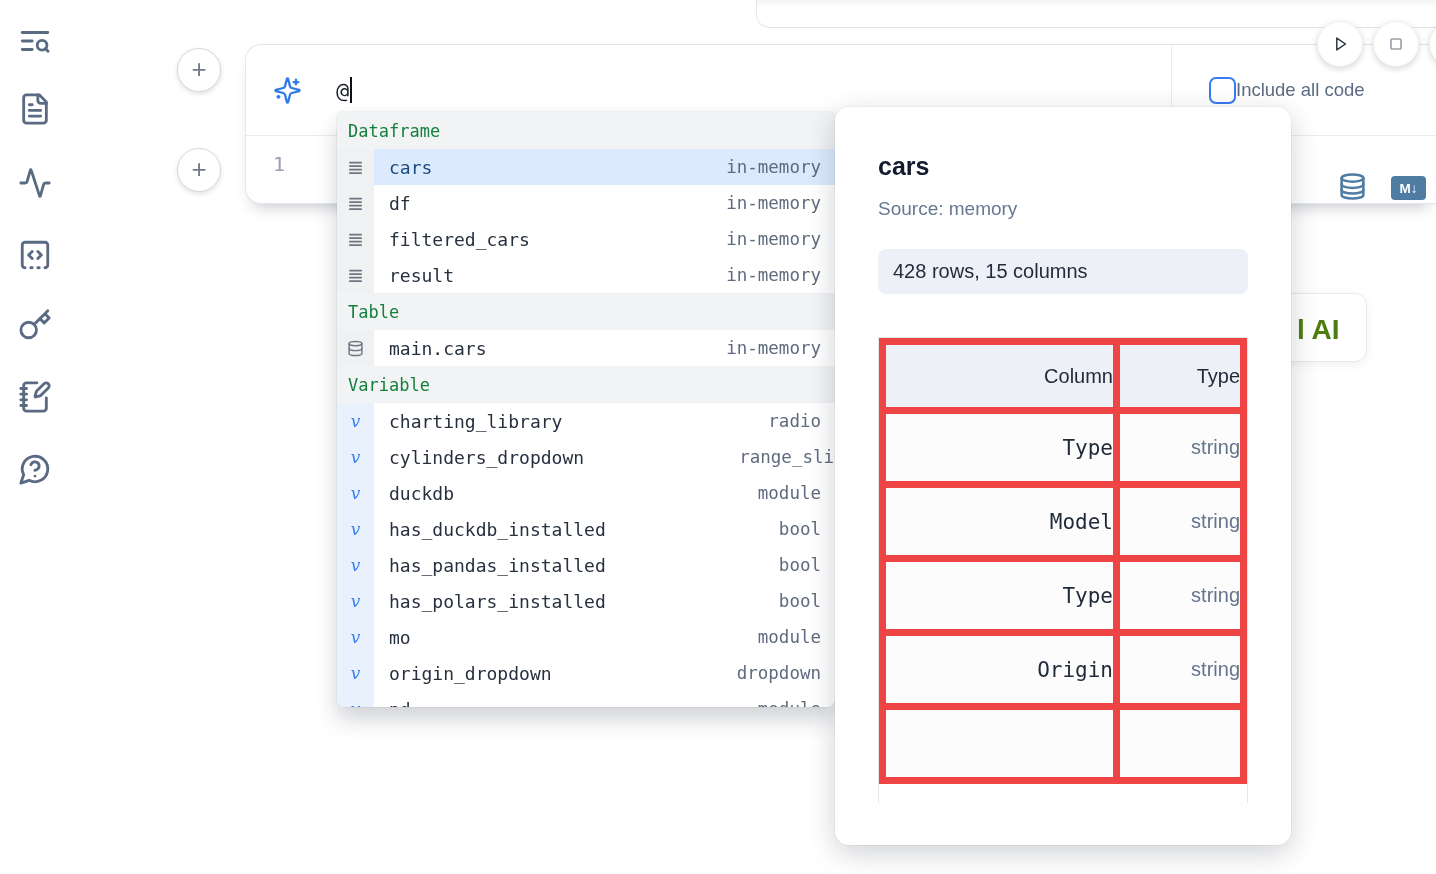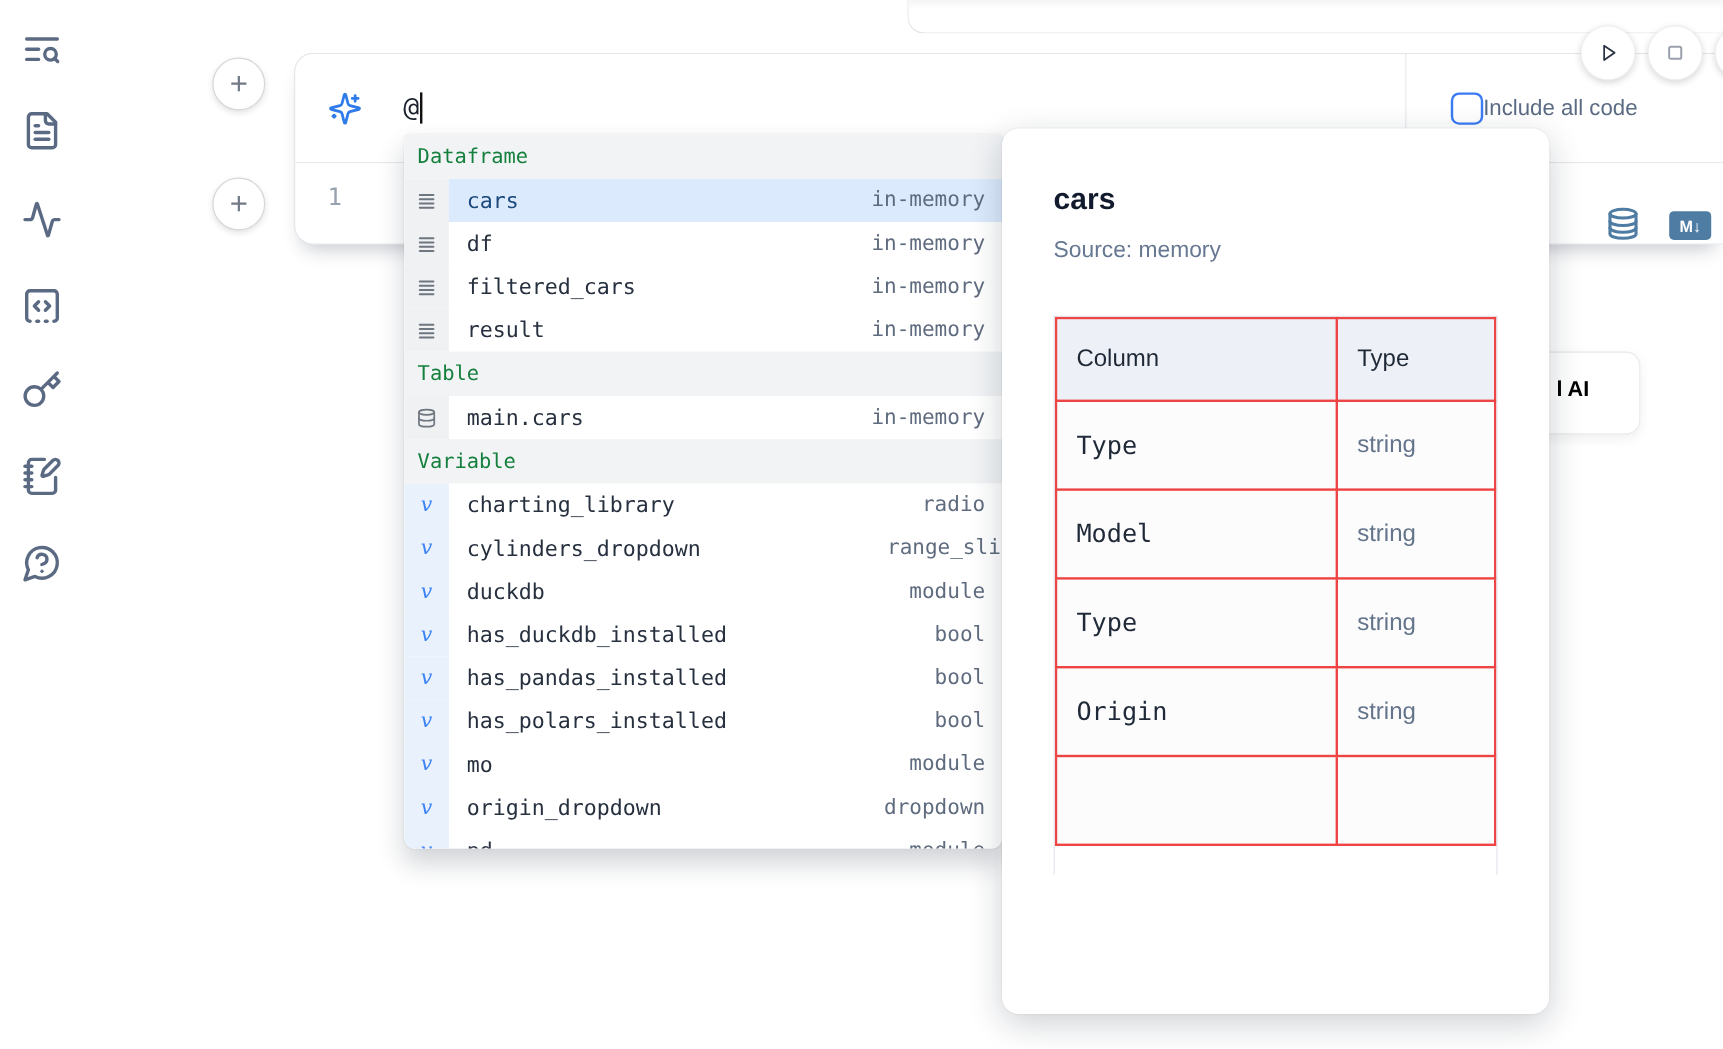--- a/index.html
+++ b/index.html
@@ -77,33 +77,33 @@
            border-radius:14px; box-shadow:0 8px 28px rgba(15,25,40,.20), 0 0 0 1px rgba(0,0,0,.03);
            z-index:7; padding:45px 43px 0 43px; overflow:hidden; }
   .popup-title { font-size:25px; font-weight:bold; color:#121b2d; }
   .popup-source { margin-top:17px; font-size:19px; color:#667892; }
   .popup-pill { margin-top:29px; height:45px; background:#edf1f7; border-radius:8px;
                 display:flex; align-items:center; padding-left:15px;
                 font-size:20px; color:#222c3d; }
   .popup-tablewrap { margin-top:43px; height:466px; overflow:hidden;
                      border:1px solid #e3e7ed; border-bottom:none; }
   table.schema { width:100%; border-collapse:collapse; }
-  table.schema th, table.schema td { border:2px solid #ef4444; text-align:left; }
+  table.schema th, table.schema td { border:7px solid #ef4444; text-align:right; }
   table.schema th { background:#edf1f7; height:69px; font-size:20px; font-weight:normal;
                     color:#1f2937; padding-left:16px; }
   table.schema td { height:74px; background:#fcfcfd; padding-left:16px; }
   td.col-name { font-family:"DejaVu Sans Mono", monospace; font-size:21px; color:#1f2937; width:234px; }
   td.col-type { font-size:20px; color:#64748b; }
   th.h-col { width:234px; }
 
   
   .ai-fragment { position:absolute; left:1240px; top:293px; width:127px; height:69px; background:#fff;
                  border:1px solid #e8eaec; border-radius:12px; box-shadow:0 3px 10px rgba(0,0,0,.06);
                  z-index:6; overflow:hidden; }
-  .ai-fragment span { position:absolute; left:56px; top:20px; font-weight:bold; font-size:18px; color:#000000; white-space:nowrap; }
+  .ai-fragment span { position:absolute; left:56px; top:20px; font-weight:bold; font-size:28px; color:#4d7c0f; white-space:nowrap; }
 </style>
 </head>
 <body>
 
 <div class="sidebar" id="sidebar">
     <div class="side-icon" style="top: 24px;"><svg viewBox="0 0 24 24" fill="none" stroke="currentColor" stroke-width="2" stroke-linecap="round" stroke-linejoin="round">
         <path d="M21 6H3"></path>
         <path d="M10 12H3"></path>
         <path d="M10 18H3"></path>
         <circle cx="17" cy="15" r="3.4"></circle>
@@ -348,20 +348,21 @@
       <div class="dd-main">
         <span class="dd-name">pd</span>
         <span class="dd-type">module</span>
       </div>
     </div>
   </div>
 
 <div class="popup">
   <div class="popup-title">cars</div>
   <div class="popup-source">Source: memory</div>
+  <div class="popup-pill">428 rows, 15 columns</div>
   <div class="popup-tablewrap">
     <table class="schema">
       <thead>
           <tr>
         <th class="h-col">Column</th>
         <th>Type</th>
       </tr>
         </thead>
       <tbody id="schema-body">
           <tr>

